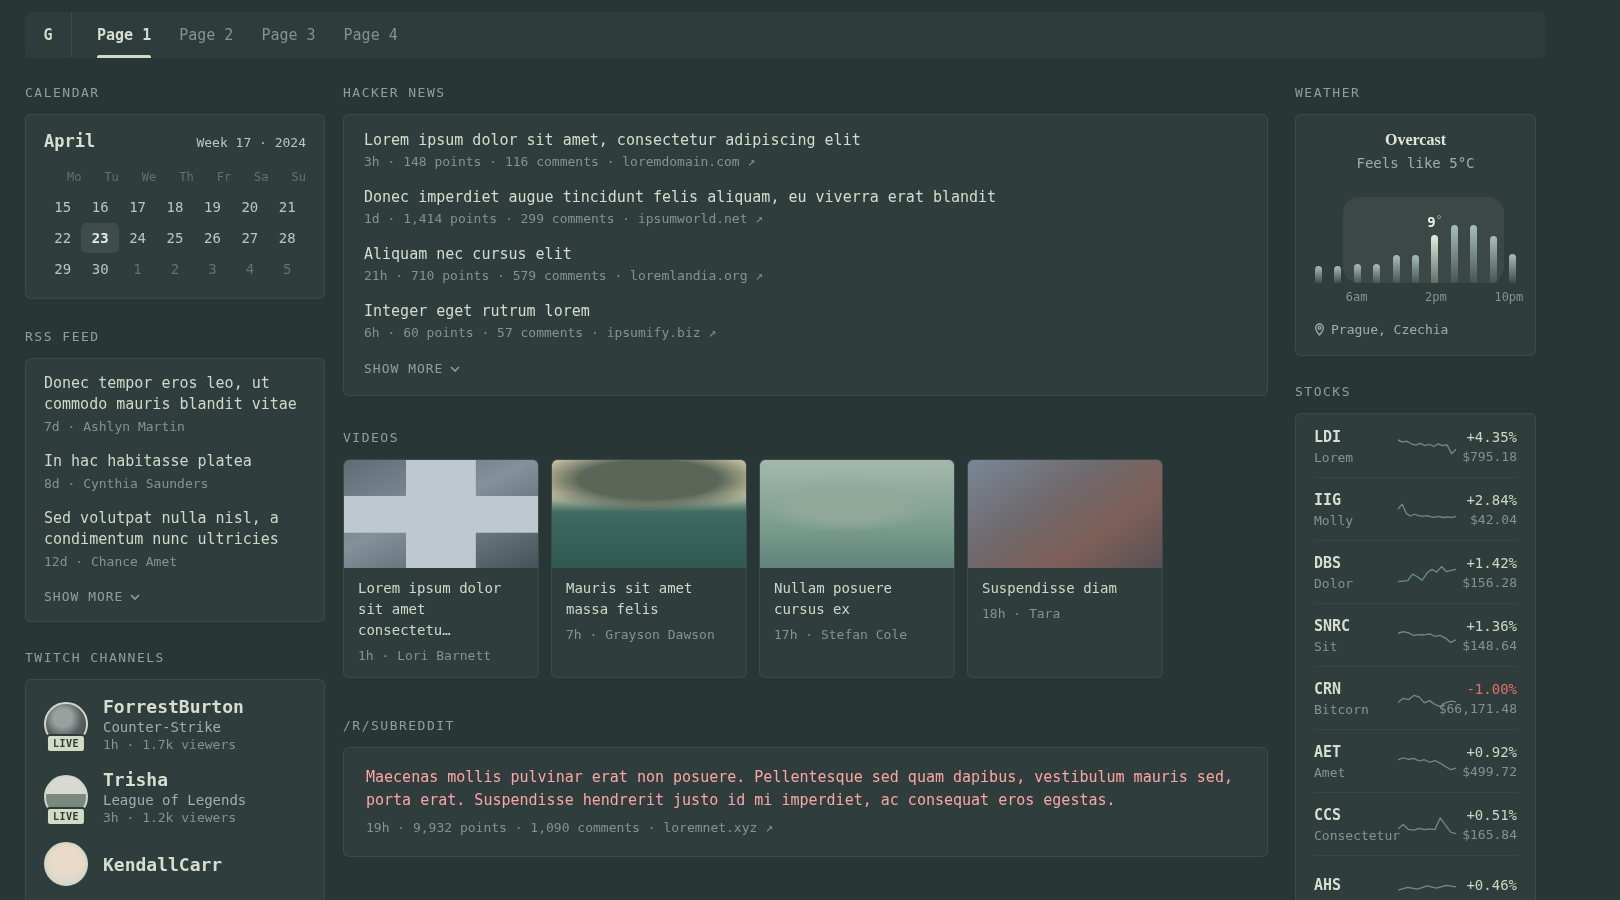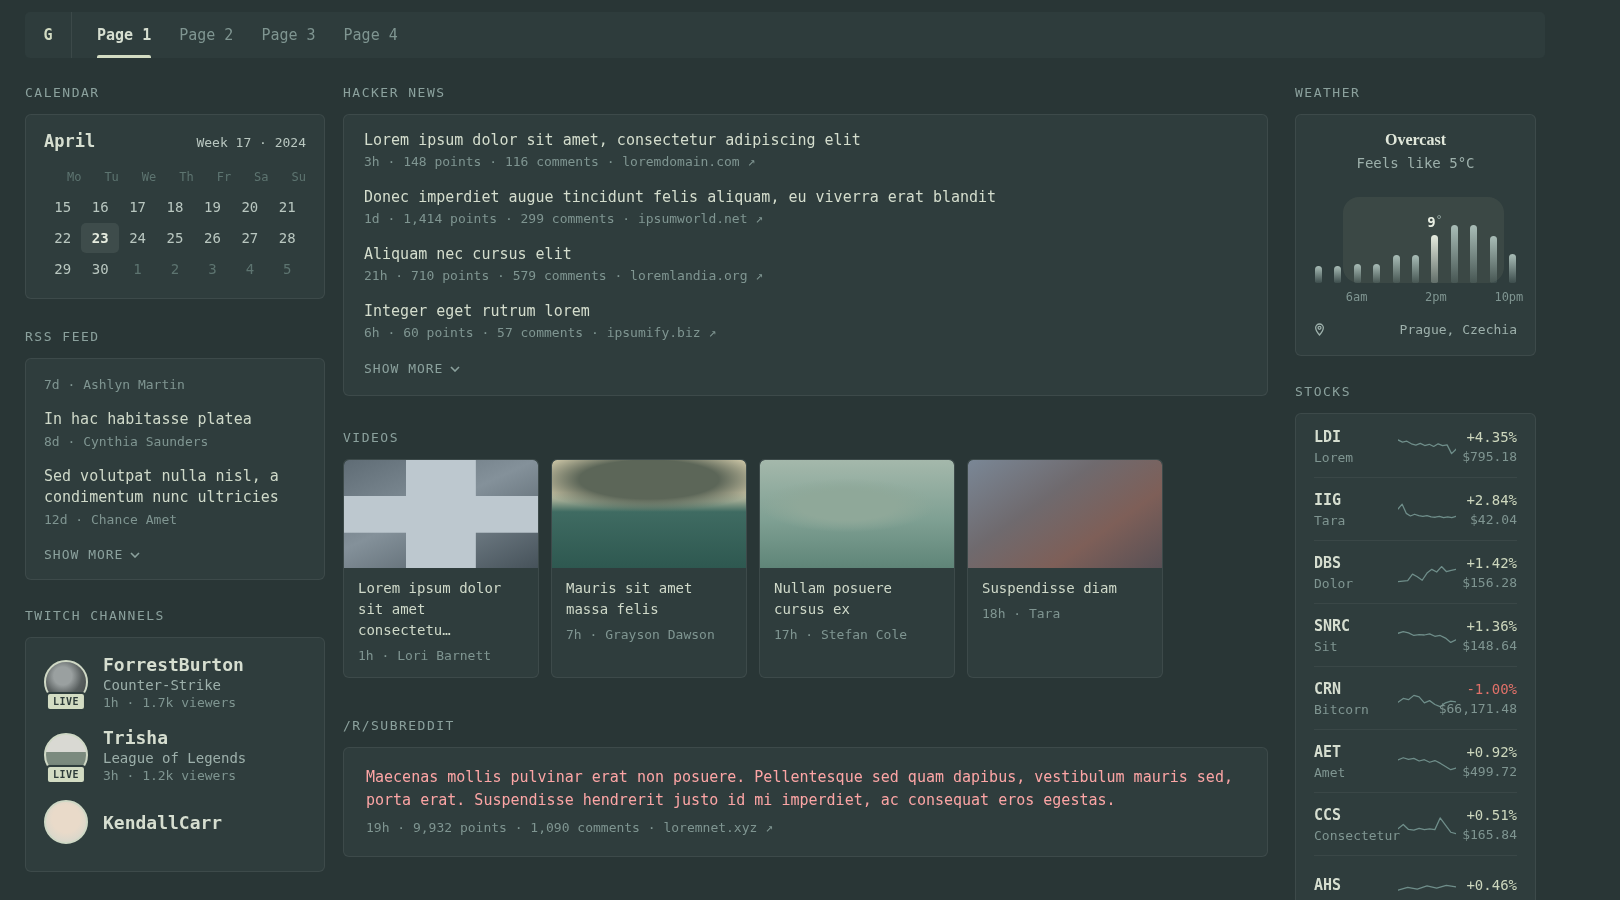--- a/index.html
+++ b/index.html
@@ -120,21 +120,21 @@
   .wbars{position:absolute;inset:0;display:flex;justify-content:space-between;align-items:flex-end;padding:0 1px;}
   .wbar{position:relative;width:7px;border-radius:4px 4px 2px 2px;
         background:linear-gradient(180deg,#a9bdb7 0%,rgba(124,150,146,0.18) 100%);}
   .wbar.current{background:linear-gradient(180deg,#e6ecdf 0%,rgba(195,208,198,0.28) 100%);}
   .wtemp{position:absolute;bottom:calc(100% + 5px);left:50%;transform:translateX(-50%);
          font-size:14px;font-weight:bold;color:#eaf0e4;white-space:nowrap;}
   .wtemp .deg{color:var(--muted2);font-weight:normal;font-size:11px;vertical-align:4px;}
   .wtimes{position:relative;height:16px;margin-top:7px;font-size:12px;color:var(--muted);}
   .wtimes span{position:absolute;transform:translateX(-50%);}
   .wt0{left:21%;text-align:center;} .wt1{left:60%;} .wt2{left:96%;}
-  .w-loc{display:flex;align-items:center;justify-content:space-between;gap:6px;margin-top:16px;
+  .w-loc{display:flex;align-items:center;justify-content:flex-start;gap:6px;margin-top:16px;
          font-size:13px;color:var(--muted2);}
   .pin{width:11px;height:13px;stroke:var(--muted2);stroke-width:1.4;fill:none;}
 
   
   .stocks{padding:0 18px;}
   .stock-row{position:relative;height:63px;cursor:pointer;}
   .stock-row + .stock-row{border-top:1px solid var(--divider);}
   .s-info{position:absolute;left:0;top:50%;transform:translateY(-50%);}
   .s-sym{font-size:15px;font-weight:bold;color:var(--text);}
   .s-name{font-size:13px;color:var(--muted);margin-top:4px;}
@@ -204,20 +204,21 @@
               <div class="cal-day muted">4</div>
               <div class="cal-day muted">5</div>
             </div>
         </div>
       </section>
 
       <section class="sec">
         <h3 class="sec-title">RSS FEED</h3>
         <div class="card feed">
           <div class="feed-item">
+            <div class="feed-title">Donec tempor eros leo, ut commodo mauris blandit vitae</div>
             <div class="feed-meta">7d · Ashlyn Martin</div>
           </div>
           <div class="feed-item">
             <div class="feed-title">In hac habitasse platea</div>
             <div class="feed-meta">8d · Cynthia Saunders</div>
           </div>
           <div class="feed-item">
             <div class="feed-title">Sed volutpat nulla nisl, a condimentum nunc ultricies</div>
             <div class="feed-meta">12d · Chance Amet</div>
           </div>
@@ -396,21 +397,21 @@
                 <polyline points="0.0,6.3 4.9,8.7 9.8,7.7 14.8,10.6 19.7,12.0 24.6,10.1 29.5,12.5 34.5,11.1 39.4,13.5 44.3,10.6 49.2,12.5 54.2,11.8 59.1,21.4 64.0,16.6"></polyline>
               </svg>
             <div class="s-right">
               <div class="s-change">+4.35%</div>
               <div class="s-price">$795.18</div>
             </div>
           </div>
           <div class="stock-row">
             <div class="s-info">
               <div class="s-sym">IIG</div>
-              <div class="s-name">Tara</div>
+              <div class="s-name">Molly</div>
             </div>
             <svg class="spark s-spark" width="58" height="26" viewBox="0 0 64 26">
                 <polyline points="0.0,13.0 4.6,7.7 9.1,17.8 13.7,20.7 18.3,18.8 22.9,20.2 27.4,21.2 32.0,20.2 36.6,21.6 41.1,22.1 45.7,21.2 50.3,22.6 54.9,21.6 59.4,22.6 64.0,21.2"></polyline>
               </svg>
             <div class="s-right">
               <div class="s-change">+2.84%</div>
               <div class="s-price">$42.04</div>
             </div>
           </div>
           <div class="stock-row">

